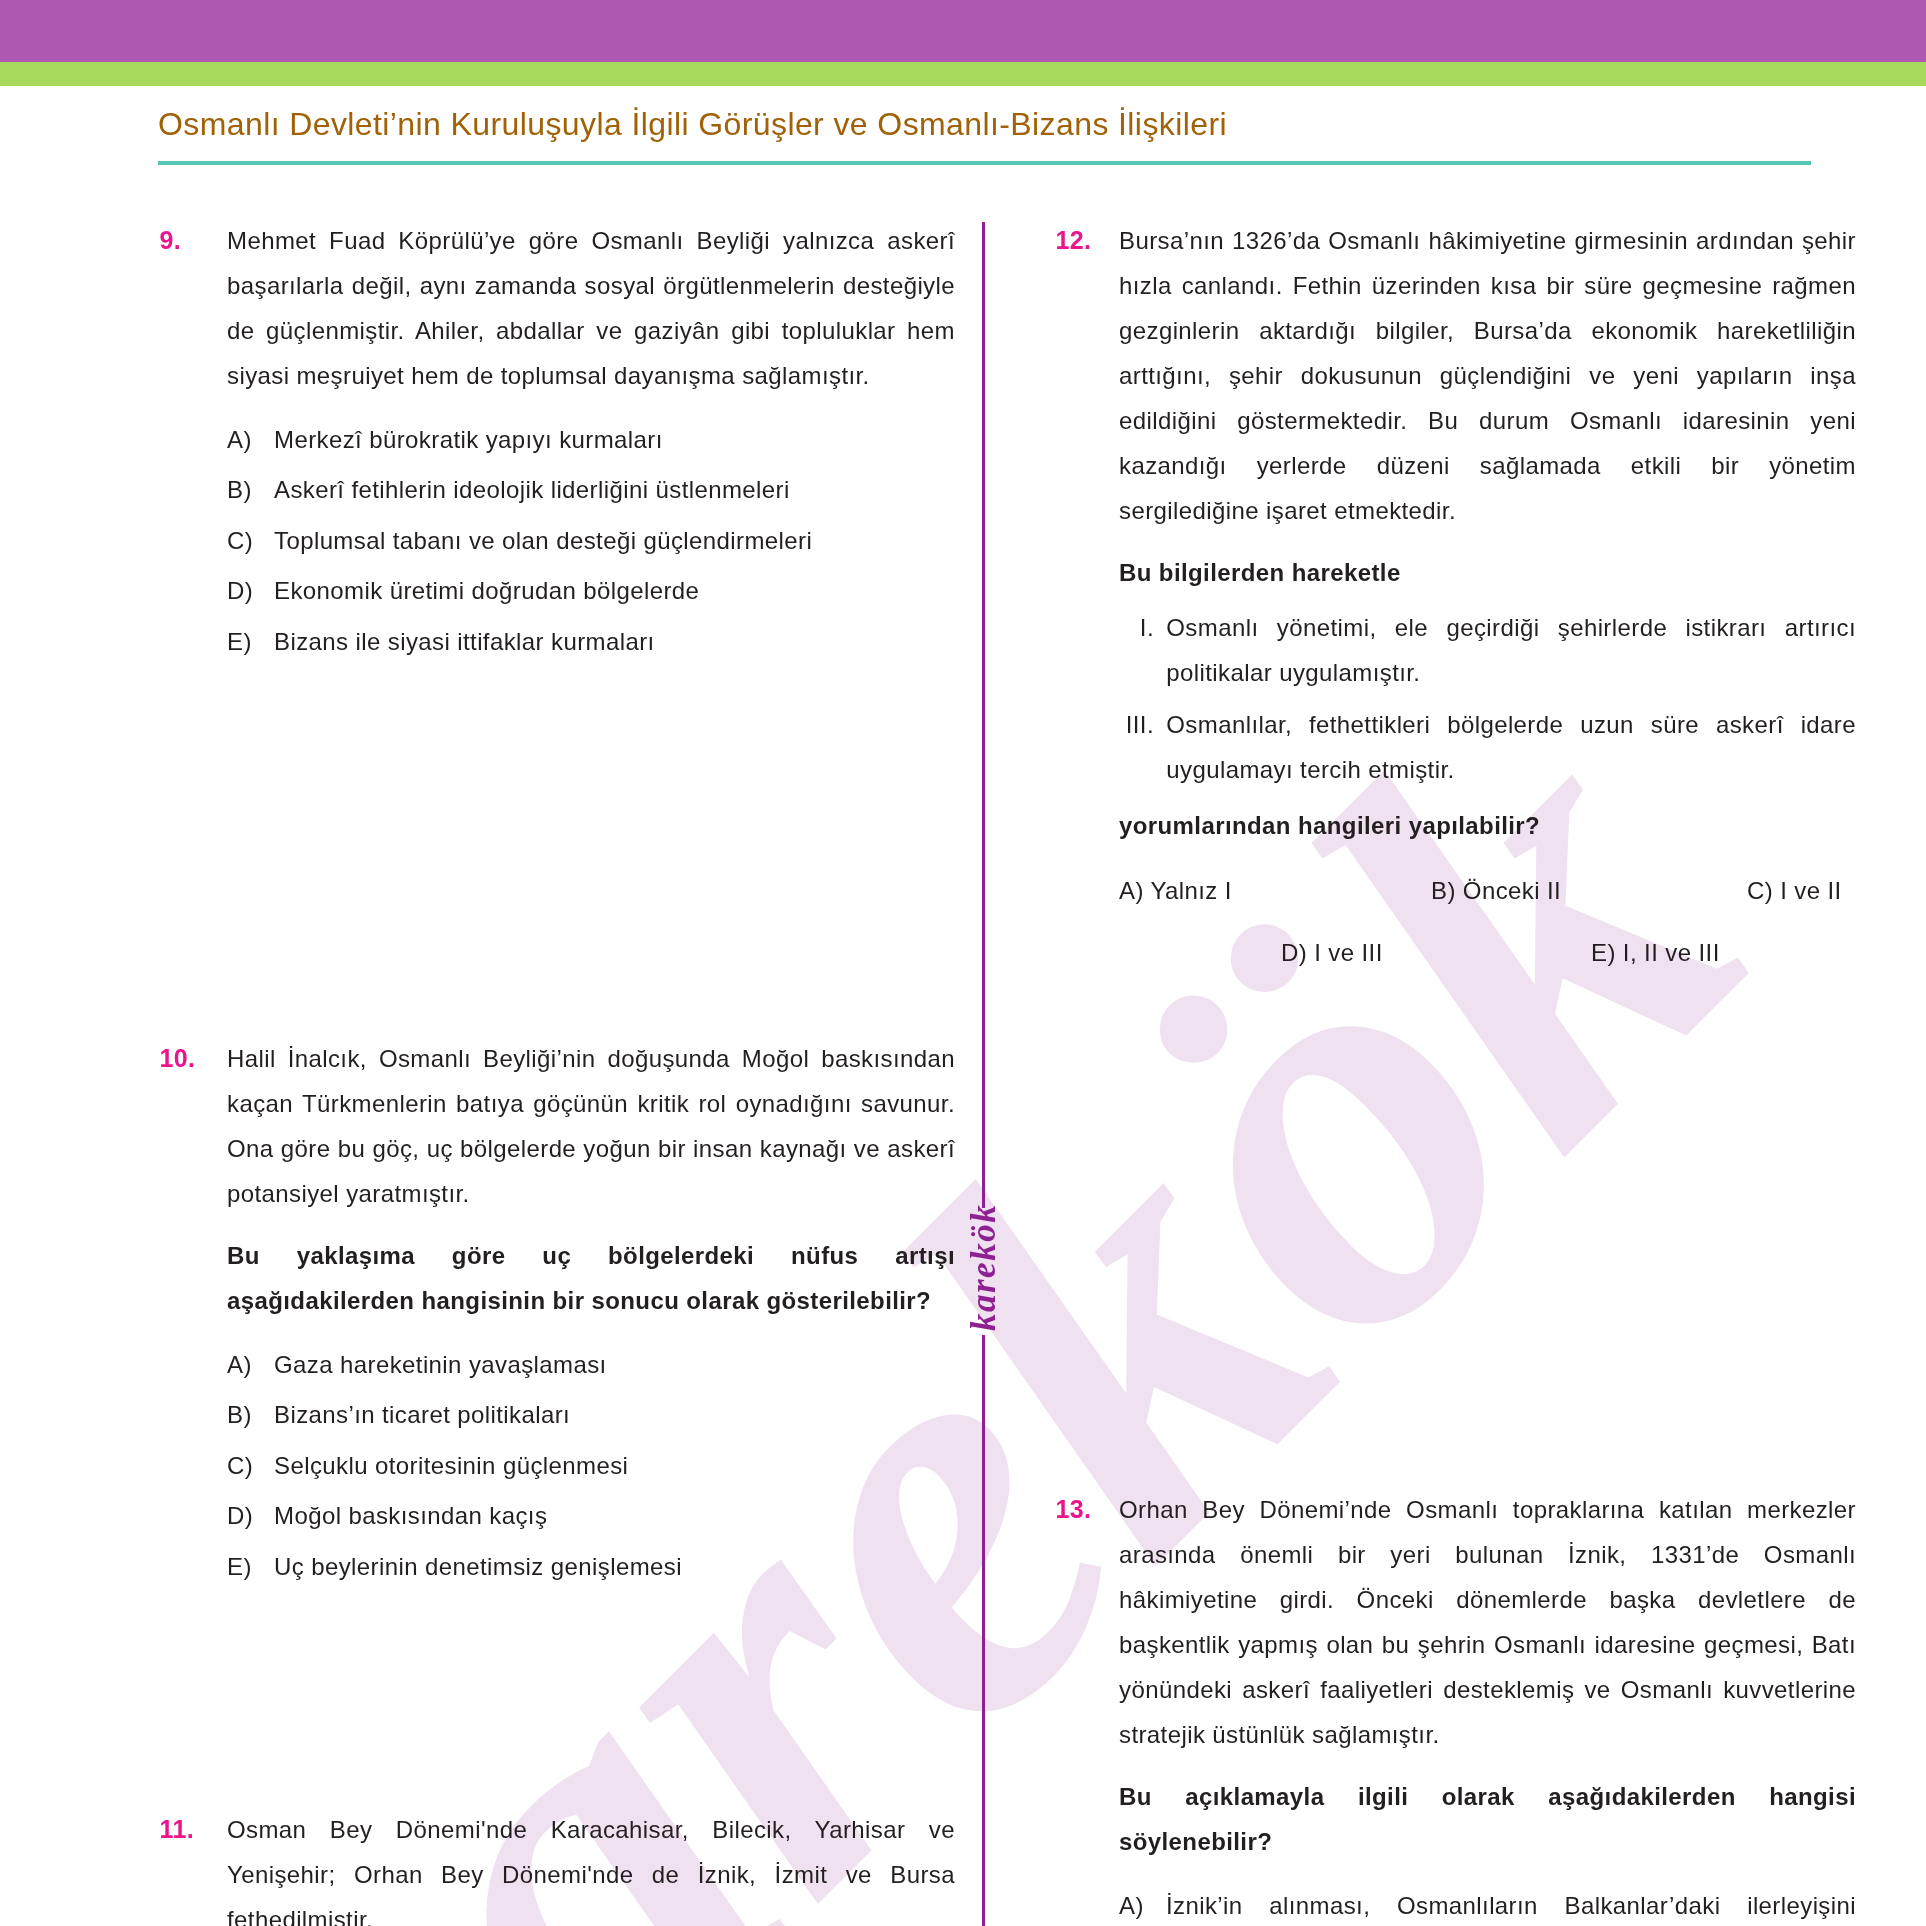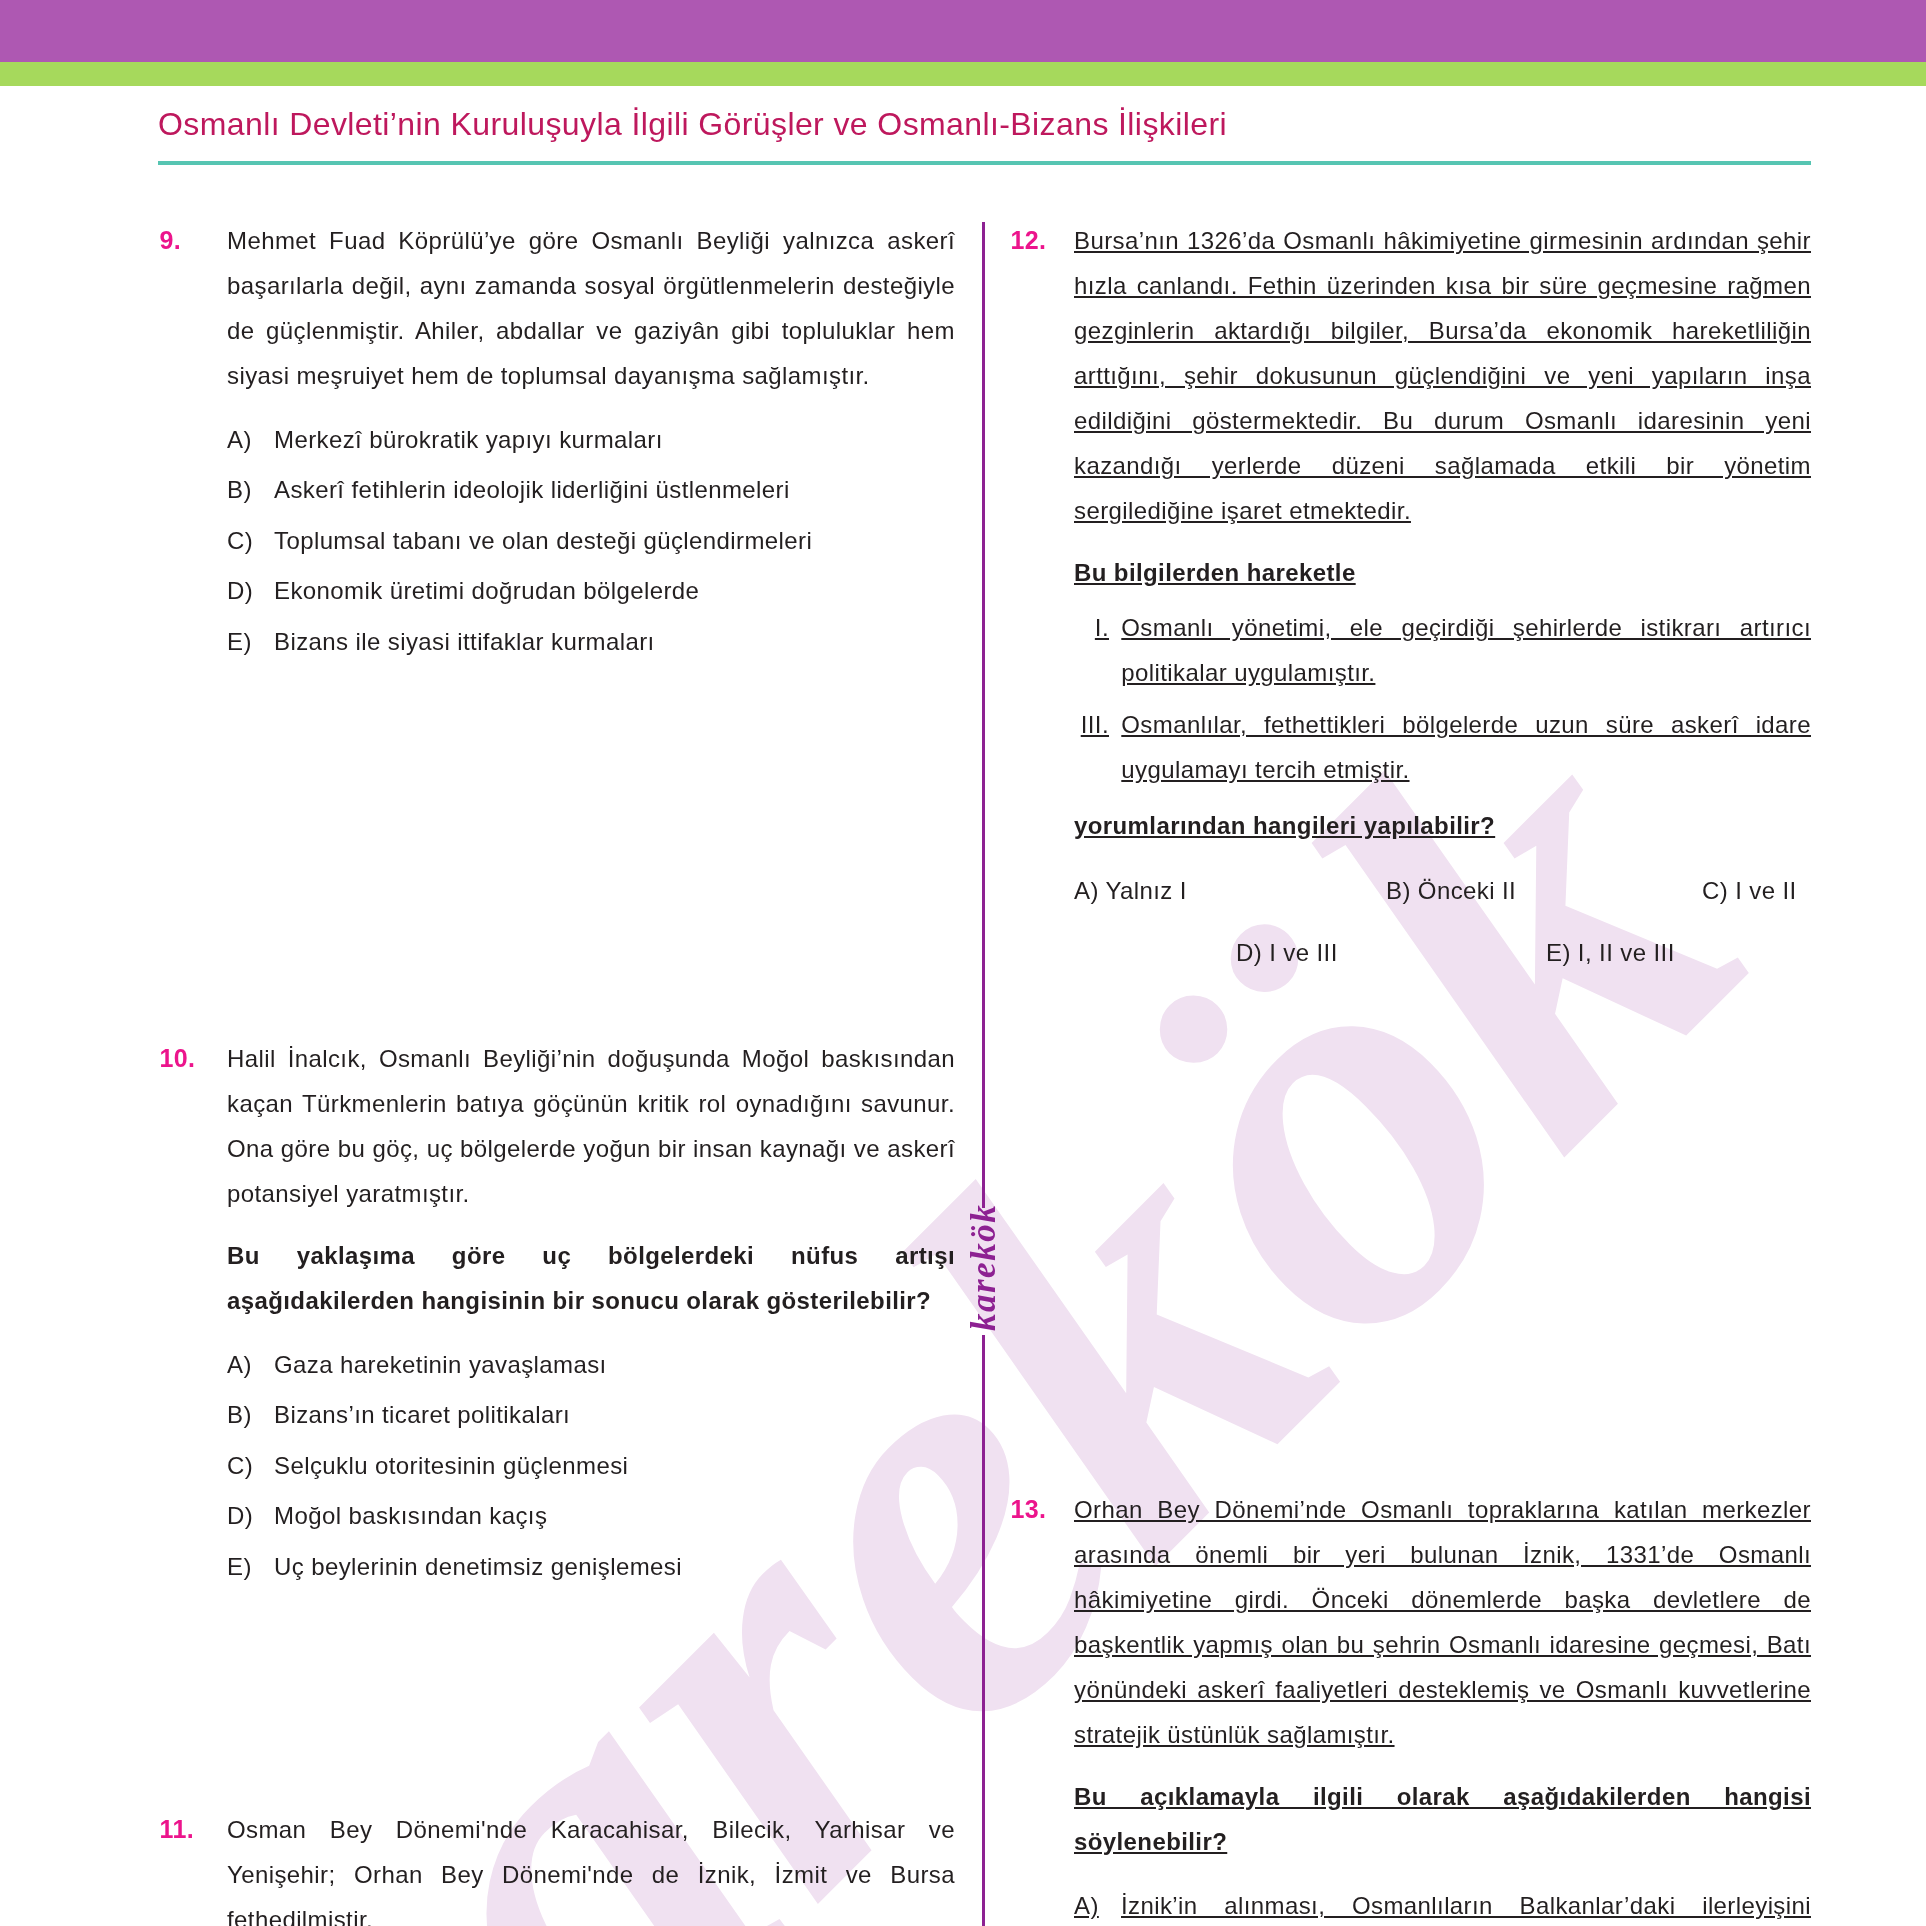--- a/index.html
+++ b/index.html
@@ -6,21 +6,21 @@
   #page {
     position:relative; width:1965px; height:2512px; overflow:hidden;
     background:#ffffff; font-family:"Liberation Sans", sans-serif;
     color:#231f20;
   }
   
   .bar-purple { position:absolute; left:0; top:0; width:1965px; height:62px; background:#ae58b2; }
   .bar-green  { position:absolute; left:0; top:62px; width:1965px; height:24px; background:#a6d95c; }
   .page-title {
     position:absolute; left:158px; top:107px; width:1653px;
-    font-size:32px; line-height:1.1; color:#be185d; letter-spacing:0.4px; white-space:nowrap;
+    font-size:32px; line-height:1.1; color:#a16207; letter-spacing:0.4px; white-space:nowrap;
   }
   .title-rule { position:absolute; left:158px; top:161px; width:1653px; height:3.5px; background:#56c5b2; }
 
   
   .wm {
     position:absolute; left:944px; top:1502px; transform:translate(-50%,-50%) rotate(-45deg);
     font-family:"Liberation Serif", serif; font-style:italic; font-weight:bold;
     font-size:578px; line-height:1; color:#f0e1f1; white-space:nowrap;
   }
   .divider-seg { position:absolute; left:982px; width:3.1px; background:#8d2192; }
@@ -29,21 +29,21 @@
   .brand-vert {
     position:absolute; left:960px; top:1196px; height:143px; width:47px;
     writing-mode:vertical-rl; transform:rotate(180deg);
     font-family:"Liberation Serif", serif; font-style:italic; font-weight:bold;
     font-size:35px; line-height:47px; letter-spacing:1.5px; color:#8d2192; text-align:center;
   }
 
   
   .q { position:absolute; box-sizing:border-box; font-size:24px; line-height:45px; letter-spacing:0.4px; }
   .q-left  { left:158px;  width:797px; padding-left:69px; }
-  .q-right { left:1009px; width:802px; padding-left:65px;text-decoration:underline; }
+  .q-right { left:1054px; width:802px; padding-left:65px; }
   .qnum { position:absolute; left:1.5px; top:0; color:#ec148c; font-weight:bold; font-size:25px; }
   .para { margin:0; text-align:justify; }
   .stem { margin:17px 0 0 0; font-weight:bold; text-align:justify; }
   .stem2 { margin:10.8px 0 0 0; font-weight:bold; text-align:justify; }
   .ul-em { text-decoration:underline; text-decoration-thickness:2.3px; text-underline-offset:5.4px; }
 
   .opts { margin-top:19px; }
   .opt { display:flex; }
   .opt + .opt { margin-top:5.4px; }
   .opt-label { flex:0 0 47px; }

